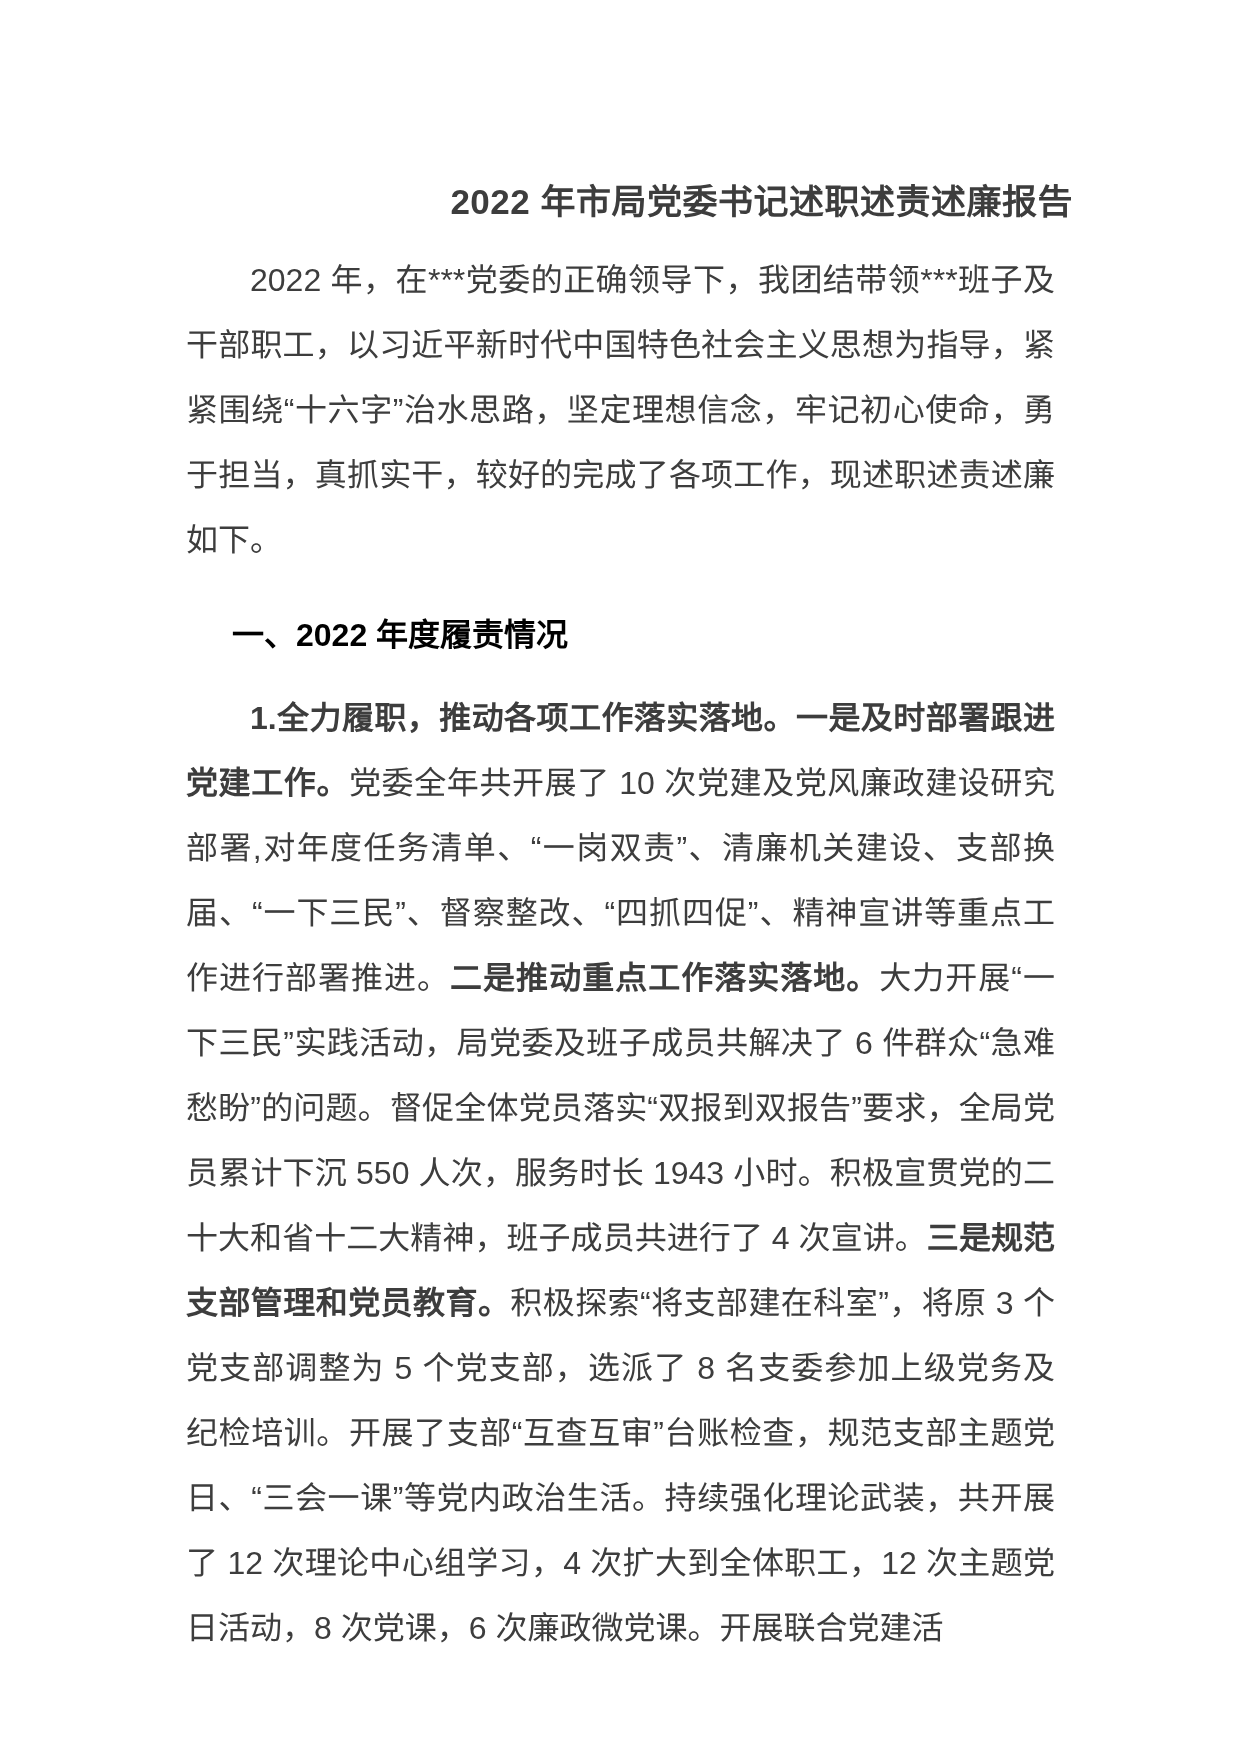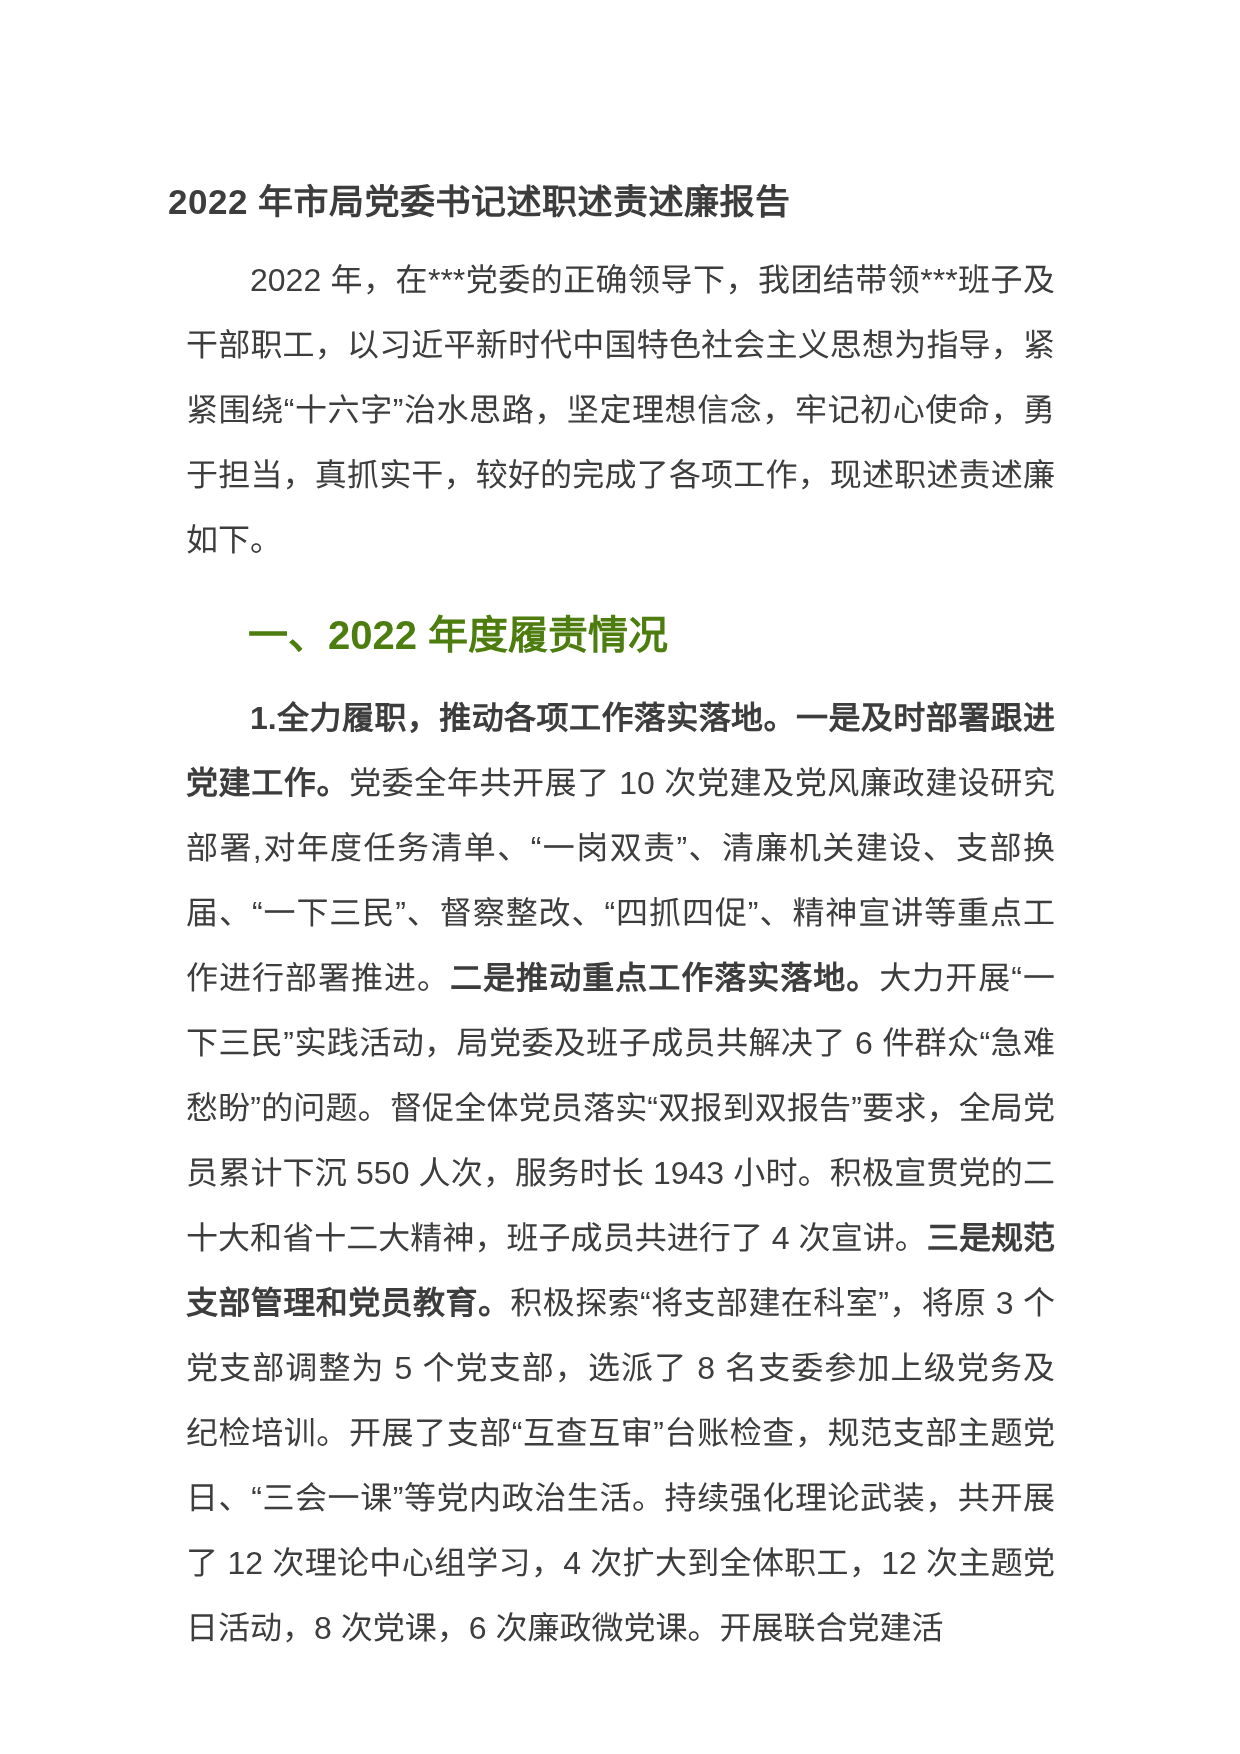--- a/index.html
+++ b/index.html
@@ -15,41 +15,41 @@
     box-sizing: border-box;
     padding: 178px 167px 0 168px;
     font-family: "Liberation Sans", sans-serif;
     color: #3d3d3d;
     overflow: hidden;
   }
   .doc-title {
     font-size: 35px;
     font-weight: bold;
     line-height: 48px;
-    text-align: left;
+    text-align: right;
     margin: 0 0 22px 0;
     color: #3d3d3d;
     letter-spacing: 0.5px;
   }
   .body-para {
     font-size: 32px;
     line-height: 65px;
     text-align: justify;
     text-indent: 2em;
     margin: 18px;
     color: #3d3d3d;
     word-break: break-all;
   }
   .section-heading {
-    font-size: 40px;
+    font-size: 32px;
     font-weight: bold;
     line-height: 65px;
     text-indent: 2em;
     margin: 30px 0 12px 0;
-    color: #4d7c0f;
+    color: #000000;
   }
   .bold-run {
     font-weight: bold;
   }
 </style>
 </head>
 <body>
 
 <div class="page">
 

